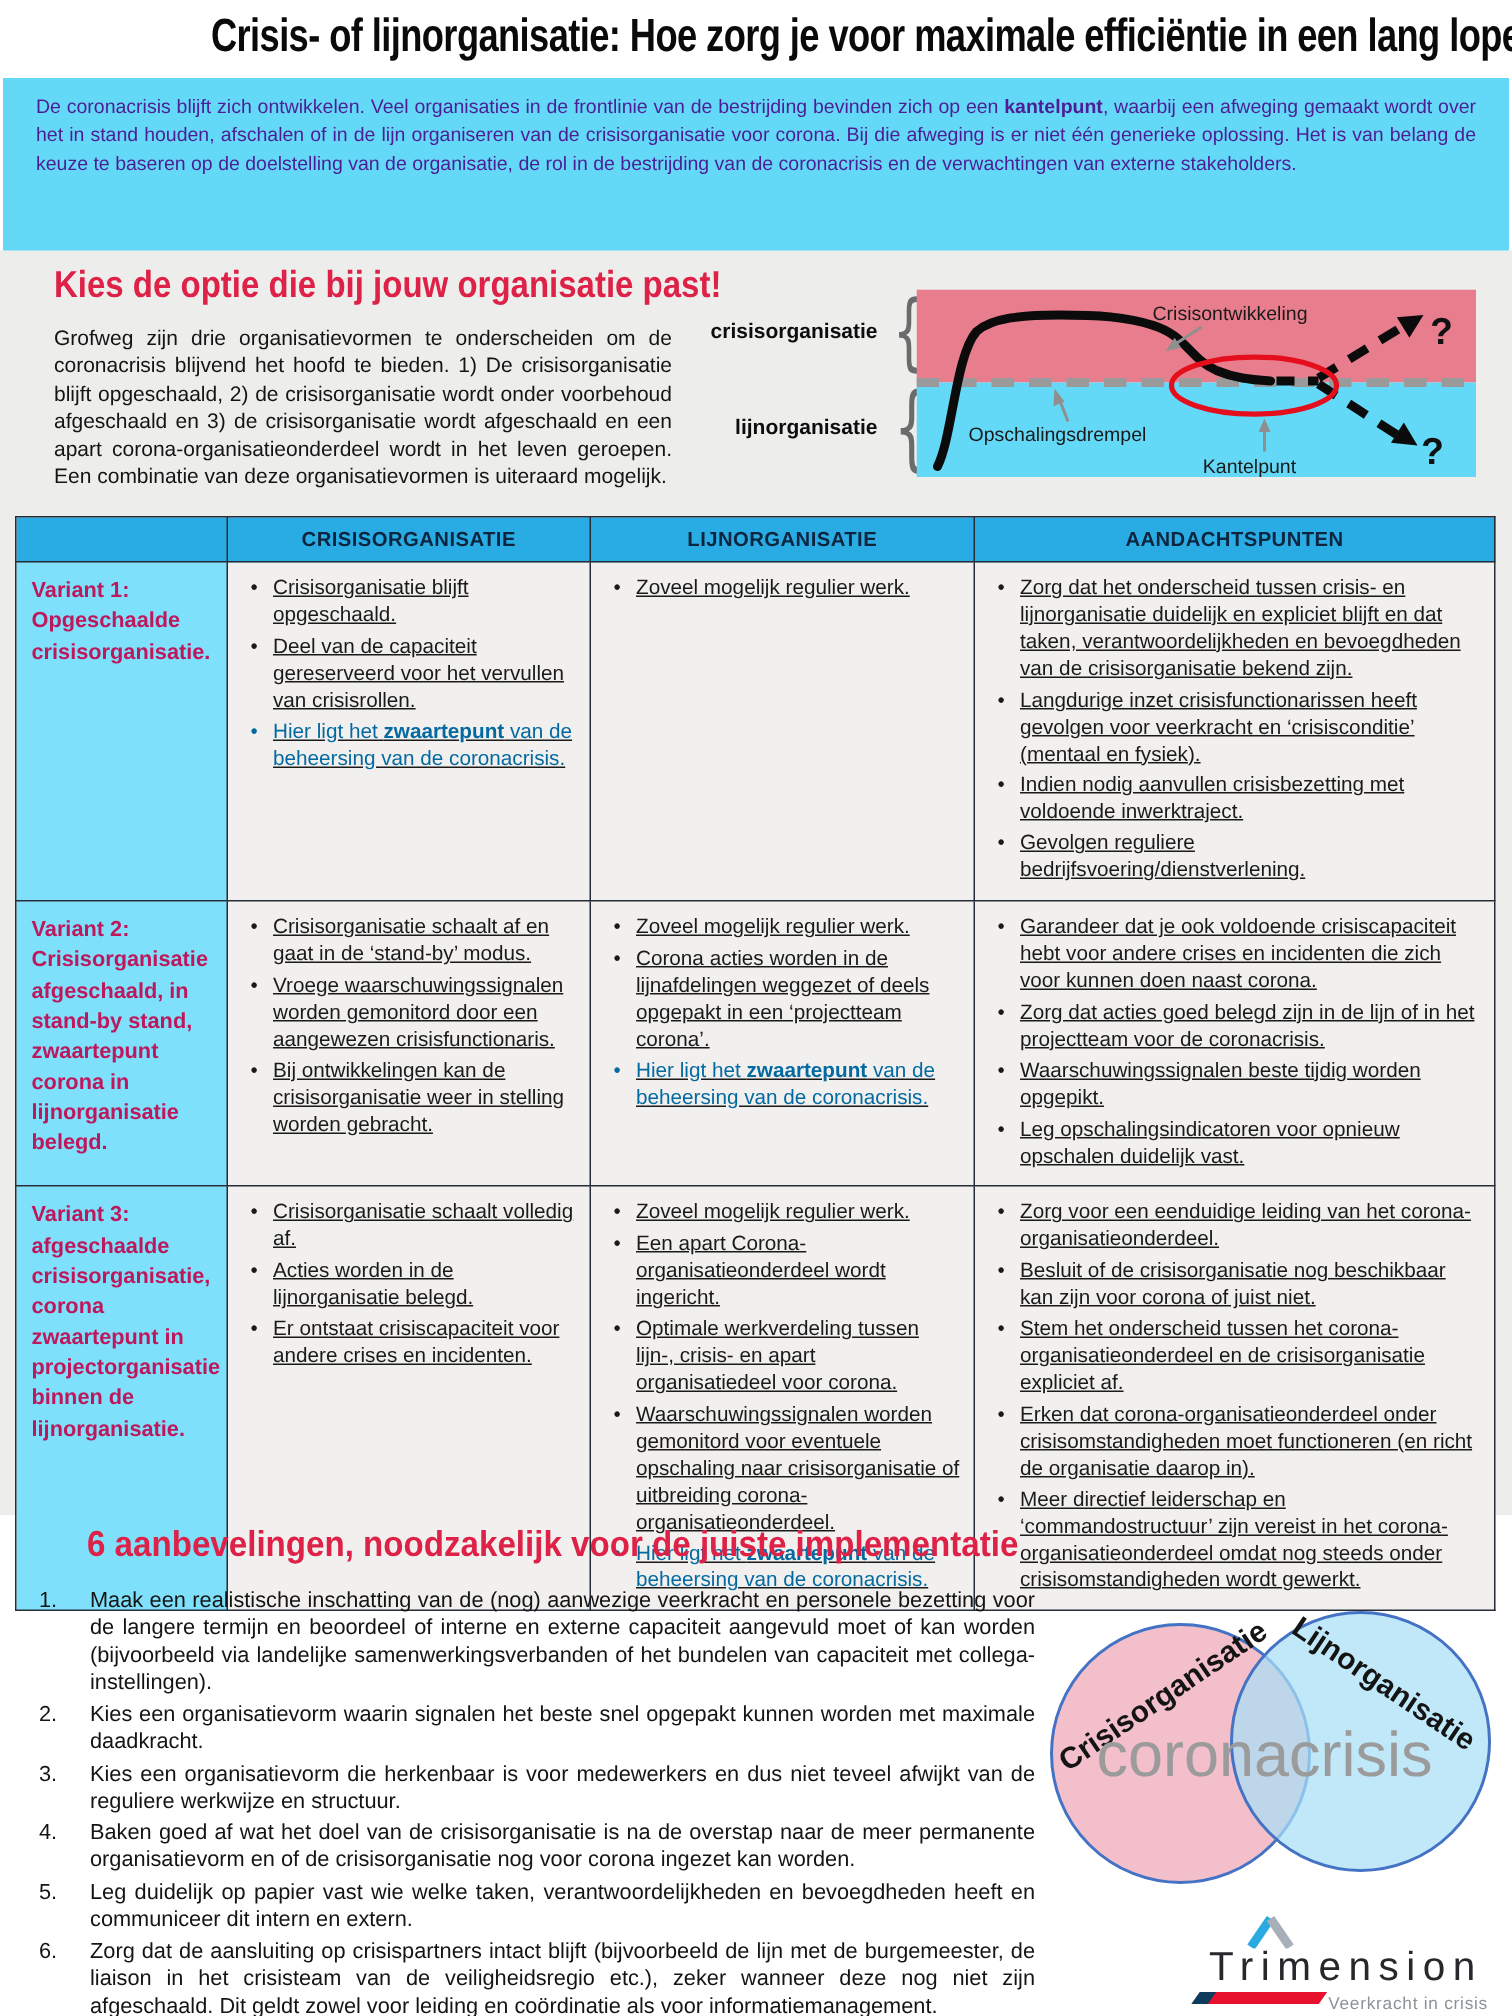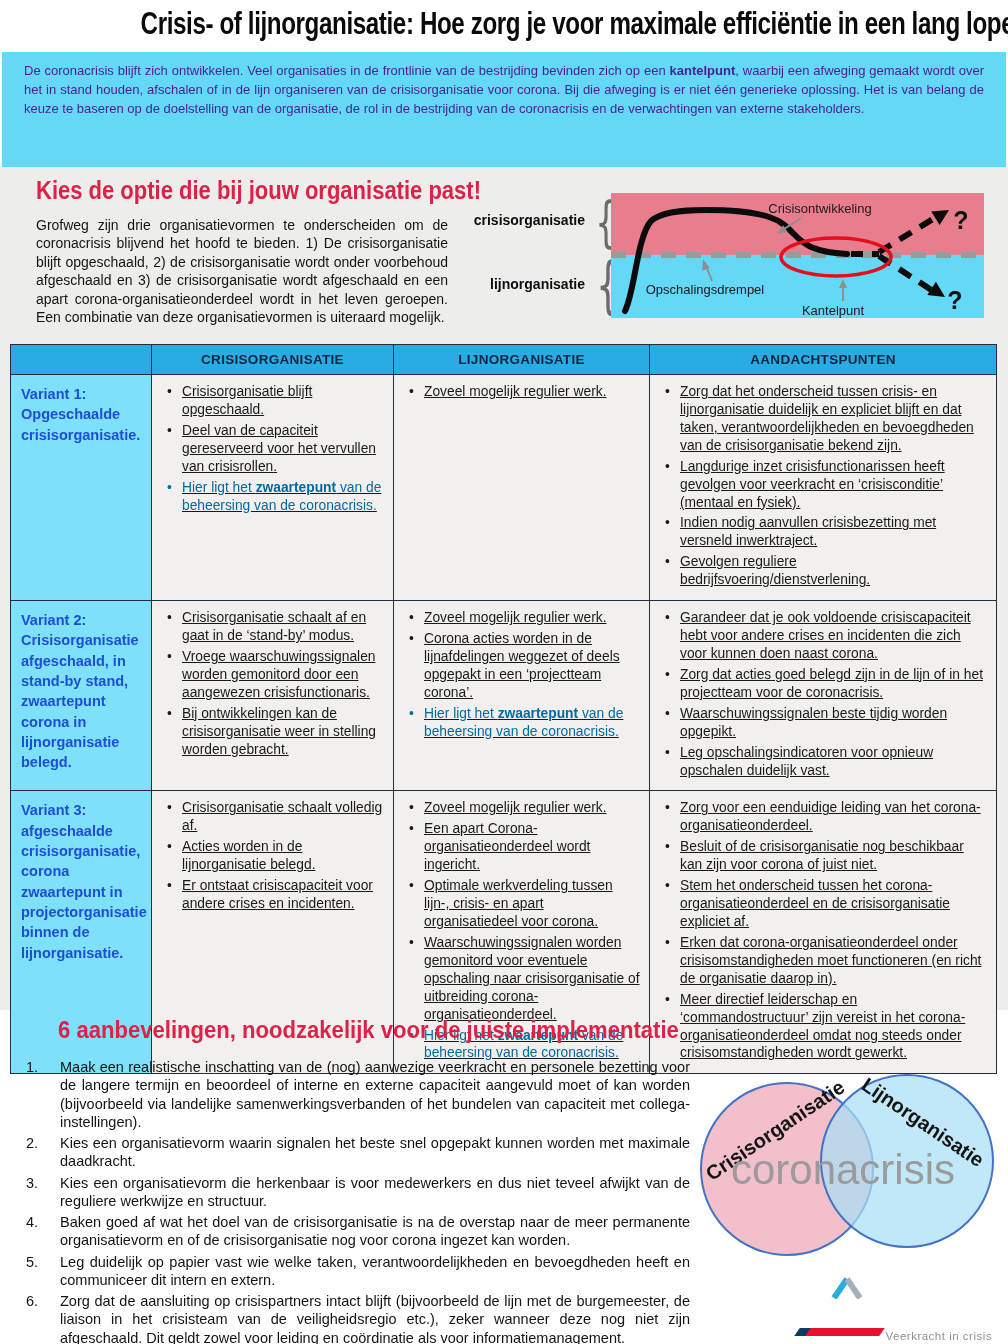--- a/index.html
+++ b/index.html
@@ -39,21 +39,21 @@
   .diagram { position:absolute; left:611px; top:193px; width:373px; height:125px; }
   
   .variants { position:absolute; left:10px; top:344px; width:986px; border-collapse:collapse; table-layout:fixed; }
   .variants th, .variants td { border:1.6px solid #252d38; vertical-align:top; box-sizing:border-box; }
   .variants thead th {
     background:#29ACE3; color:#0e2540; font-size:13.5px; font-weight:bold;
     height:30px; text-align:center; vertical-align:middle; letter-spacing:0.3px;
   }
   .variant-cell {
     background:#7EE0FB; font-weight:bold; font-size:14.5px; line-height:1.4;
-    color:#1d4ed8; padding:9px 10px; white-space:pre-line;
+    color:#be185d; padding:9px 10px; white-space:pre-line;
   }
   .content-cell { background:#F1F0EE; padding:8px 8px 8px 6px; }
   .cell-list { margin:0; padding:0; list-style:none; font-size:13.8px; line-height:1.3; color:#1a1a1a;text-decoration:underline; }
   .cell-list li { position:relative; padding-left:24px; margin-bottom:3px; }
   .cell-list li::before { content:"•"; position:absolute; left:9px; }
   .cell-list li.red { color:#0369a1; }
   
   .rec-heading {
     position:absolute; top:1016px; left:58px; margin:0; font-size:24px; font-weight:bold;
     color:#DD2147; white-space:nowrap; transform:scaleX(0.92); transform-origin:left center;
@@ -145,21 +145,21 @@
         </td>
         <td class="content-cell">
           <ul class="cell-list">
               <li><span>Zoveel mogelijk regulier werk.</span><b></b><span></span></li>
             </ul>
         </td>
         <td class="content-cell">
           <ul class="cell-list">
               <li><span>Zorg dat het onderscheid tussen crisis- en lijnorganisatie duidelijk en expliciet blijft en dat taken, verantwoordelijkheden en bevoegdheden van de crisisorganisatie bekend zijn.</span><b></b><span></span></li>
               <li><span>Langdurige inzet crisisfunctionarissen heeft gevolgen voor veerkracht en ‘crisisconditie’ (mentaal en fysiek).</span><b></b><span></span></li>
-              <li><span>Indien nodig aanvullen crisisbezetting met versneld inwerktraject.</span><b></b><span></span></li>
+              <li><span>Indien nodig aanvullen crisisbezetting met voldoende inwerktraject.</span><b></b><span></span></li>
               <li><span>Gevolgen reguliere bedrijfsvoering/dienstverlening.</span><b></b><span></span></li>
             </ul>
         </td>
       </tr>
       <tr style="height:172px">
         <td class="variant-cell">Variant 2:
 Crisisorganisatie afgeschaald, in stand-by stand, zwaartepunt corona in lijnorganisatie belegd.</td>
         <td class="content-cell">
           <ul class="cell-list">
               <li><span>Crisisorganisatie schaalt af en gaat in de ‘stand-by’ modus.</span><b></b><span></span></li>
@@ -231,18 +231,19 @@
     <text x="84" y="80" transform="rotate(-34 84 80)" text-anchor="middle" font-size="20" font-weight="bold" fill="#141414">Crisisorganisatie</text>
     <text x="224" y="72" transform="rotate(34 224 72)" text-anchor="middle" font-size="20" font-weight="bold" fill="#141414">Lijnorganisatie</text>
     <text x="148" y="128" text-anchor="middle" font-size="42" fill="#9b9b9b">coronacrisis</text>
   </svg>
 
   <div class="logo">
     <svg class="logo-icon" width="34" height="23" viewBox="0 0 34 23">
       <path d="M4 22 L17 3" stroke="#29ABE2" stroke-width="6" fill="none"></path>
       <path d="M17 3 L30 22" stroke="#A7AFB9" stroke-width="6" fill="none"></path>
     </svg>
+    <div class="logo-word">Trimension</div>
     <div class="logo-bar-tip"></div>
     <div class="logo-bar"></div>
     <div class="logo-tagline">Veerkracht in crisis</div>
   </div>
 
 </div>
 
 </body></html>

